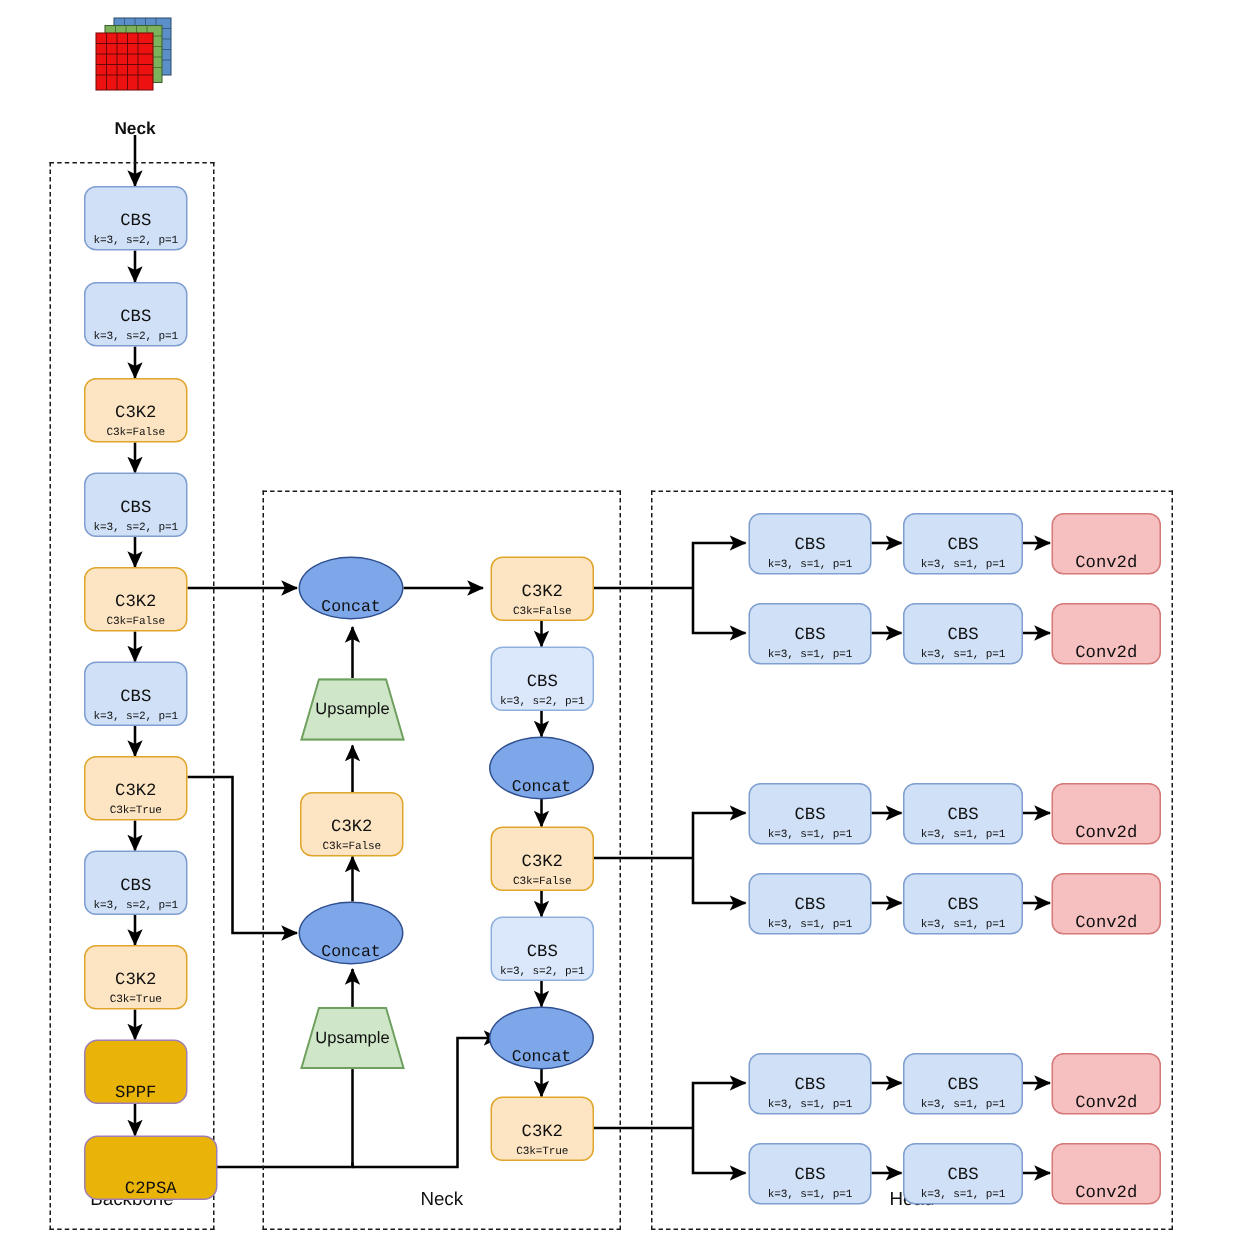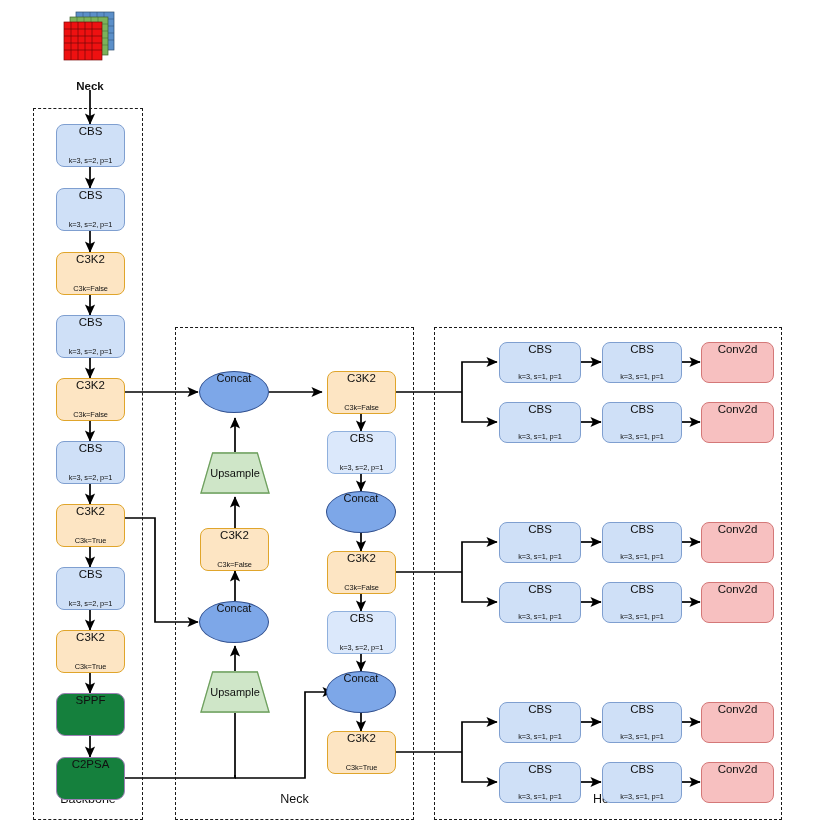--- a/index.html
+++ b/index.html
@@ -31,44 +31,45 @@
     white-space: nowrap;
   }
 
   
   .node {
     position: absolute;
     box-sizing: border-box;
     display: flex;
     flex-direction: column;
     align-items: center;
-    justify-content: space-between;
+    justify-content: flex-end;
     text-align: center;
     line-height: 1.15;
+    font-family: Liberation Mono, monospace;
   }
   .node .t1 { font-size: 11.5px; color: #101010; }
   .node .t2 { font-size: 7.4px; color: #101010; margin-top: 3px; letter-spacing: -0.1px; }
 
   .n-cbs {
     background: #cfe0f7;
     border: 1.2px solid #7f9fd0;
     border-radius: 8px;
   }
   .n-cbs-light {
     background: #dbe8fb;
     border: 1.2px solid #8fb0dd;
     border-radius: 8px;
   }
   .n-c3k2 {
     background: #fde5c3;
     border: 1.4px solid #e0a52b;
     border-radius: 8px;
   }
   .n-sppf {
-    background: #15803d;
+    background: #eab308;
     border: 1.3px solid #9d7fb5;
     border-radius: 9px;
   }
   .n-conv2d {
     background: #f7c0c0;
     border: 1.3px solid #d47878;
     border-radius: 8px;
   }
   .n-concat {
     background: #7da7e8;
@@ -271,21 +272,21 @@
     <div class="t1">CBS</div>
     <div class="t2">k=3, s=2, p=1</div>
   </div>
   <div class="node n-c3k2" style="left:56px; top:630px; width:69px; height:43px;">
     <div class="t1">C3K2</div>
     <div class="t2">C3k=True</div>
   </div>
   <div class="node n-sppf" style="left:56px; top:693px; width:69px; height:43px;">
     <div class="t1">SPPF</div>
   </div>
-  <div class="node n-sppf" style="left:56px; top:757px; width:69px; height:43px;">
+  <div class="node n-sppf" style="left:56px; top:757px; width:89px; height:43px;">
     <div class="t1">C2PSA</div>
   </div>
 
   <div class="node n-concat" style="left:199px; top:371px; width:70px; height:42px;">
     <div class="t1">Concat</div>
   </div>
 
   <div class="trap-wrap" style="left:200px; top:452px; width:70px; height:42px;">
     <div class="trap-bg"></div>
     <svg width="70" height="42" viewBox="0 0 70 42" style="position:absolute;left:0;top:0;">

